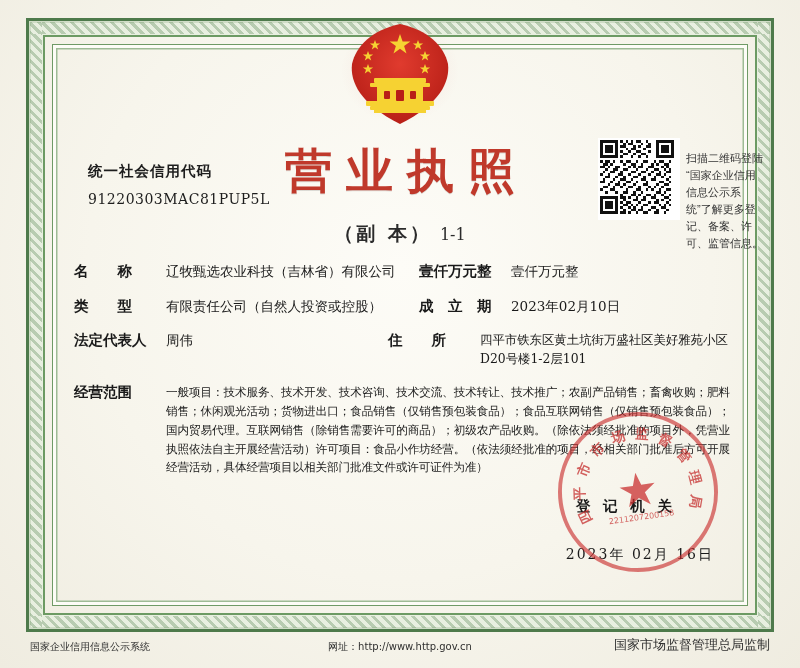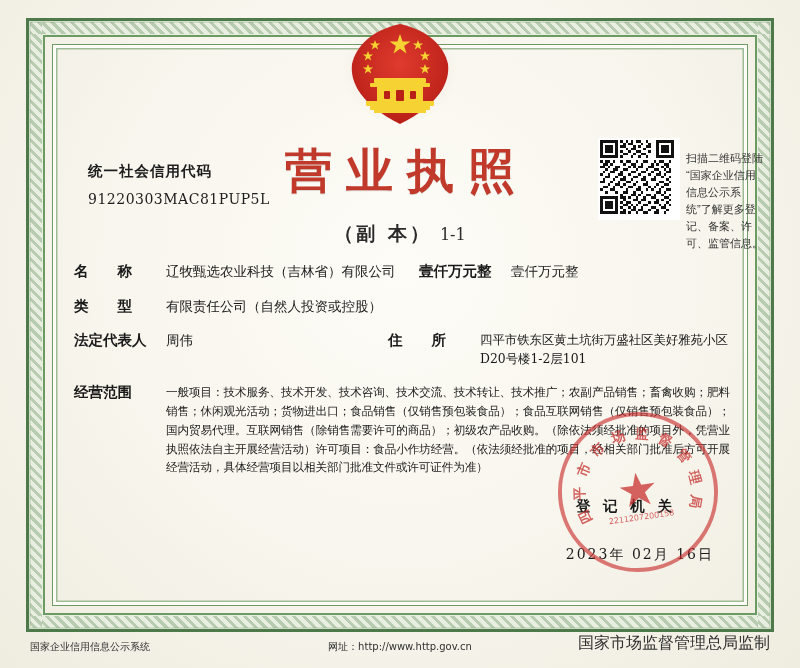--- a/index.html
+++ b/index.html
@@ -166,21 +166,21 @@
     font-size:9.5px;line-height:1.5;color:#3b3b3b;
     font-family:"DejaVu Sans","Liberation Sans",sans-serif;
   }
   .footer-left{
     position:absolute;left:30px;bottom:14px;
     font-size:10px;color:#2f2f2f;
     font-family:"DejaVu Sans","Liberation Sans",serif;
   }
   .footer-right{
     position:absolute;right:30px;bottom:14px;
-    font-size:16px;color:#2f2f2f;
+    font-size:13px;color:#2f2f2f;
     font-family:Liberation Serif, serif;
   }
   .footer-url{
     position:absolute;left:50%;bottom:14px;transform:translateX(-50%);
     font-size:10px;color:#2f2f2f;
     font-family:"DejaVu Sans","Liberation Sans",serif;
   }
   .emblem-shadow{
     position:absolute;left:50%;top:28px;transform:translateX(-50%);
     width:120px;height:96px;
@@ -467,20 +467,24 @@
         <div class="lbl">壹仟万元整</div>
         <div class="val">壹仟万元整</div>
       </div>
     </div>
 
     <div class="row">
       <div class="col-left">
         <div class="lbl">类　　型</div>
         <div class="val">有限责任公司（自然人投资或控股）</div>
       </div>
+      <div class="col-right">
+        <div class="lbl">成　立　期</div>
+        <div class="val">2023年02月10日</div>
+      </div>
     </div>
 
     <div class="row">
       <div class="col-left">
         <div class="lbl">法定代表人</div>
         <div class="val">周伟</div>
       </div>
       <div class="col-right">
         <div class="lbl">住　　所</div>
         <div class="val small addr">四平市铁东区黄土坑街万盛社区美好雅苑小区D20号楼1-2层101</div>

